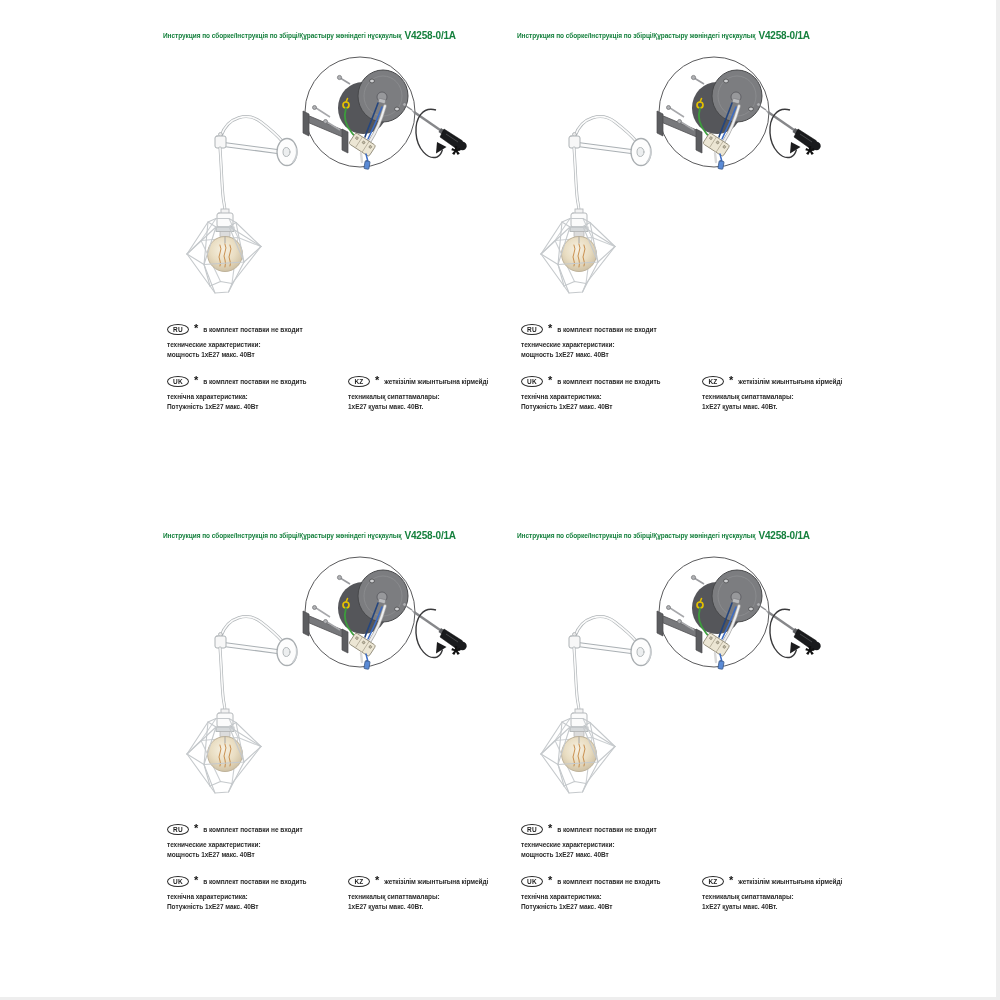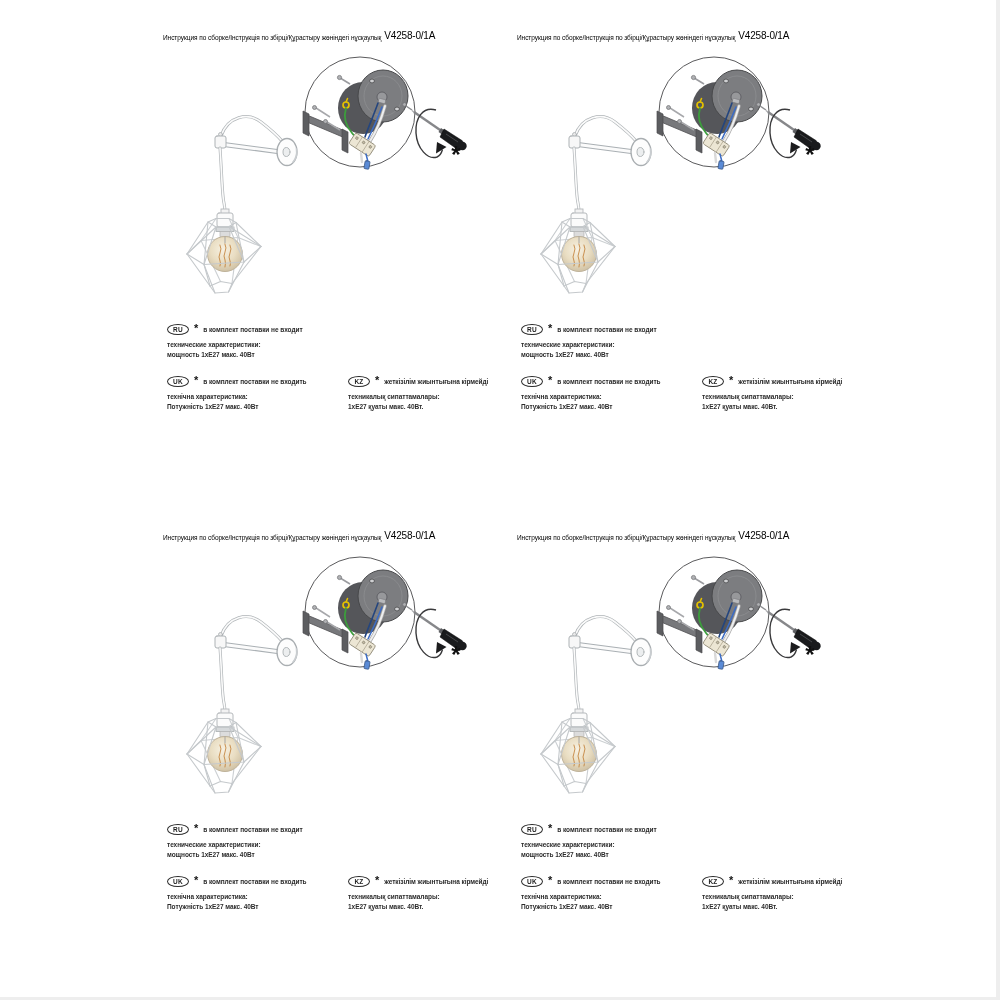--- a/index.html
+++ b/index.html
@@ -10,22 +10,22 @@
   html,body{margin:0;padding:0;}
   body{width:1000px;height:1000px;background:#fff;font-family:"Liberation Sans","DejaVu Sans",sans-serif;color:var(--ink);}
   .sheet{position:relative;width:1000px;height:1000px;background:var(--background);overflow:hidden;
          box-shadow:inset -4px -3px 0 #eeeeee;}
   .quad{position:absolute;width:354px;height:500px;}
   .quad.q-tl{left:140px;top:20px;}
   .quad.q-tr{left:494px;top:20px;}
   .quad.q-bl{left:140px;top:520px;}
   .quad.q-br{left:494px;top:520px;}
   .q-inner{position:relative;width:354px;height:500px;}
-  .q-title{position:absolute;left:23px;top:10px;display:flex;align-items:flex-end;white-space:nowrap;
-           font-weight:normal;color:#000000;}
+  .q-title{position:absolute;left:23px;top:10px;display:flex;align-items:center;white-space:nowrap;
+           font-weight:bold;color:#15803d;}
   .t-main{font-size:6.5px;letter-spacing:-0.05px;}
   .t-code{font-size:10px;margin-left:3px;letter-spacing:-0.2px;}
   .illus{position:absolute;left:0;top:30px;width:354px;height:280px;overflow:visible;}
   .lang-block{position:absolute;width:150px;}
   .lb-ru{left:27px;top:303px;}
   .lb-uk{left:27px;top:355px;}
   .lb-kz{left:208px;top:355px;}
   .lang-row{display:flex;align-items:center;gap:5px;height:12px;}
   .lang-badge{box-sizing:border-box;min-width:22px;height:11px;border:1.2px solid #2a2a2a;border-radius:50%;
               display:flex;align-items:center;justify-content:center;font-size:6.5px;font-weight:bold;

